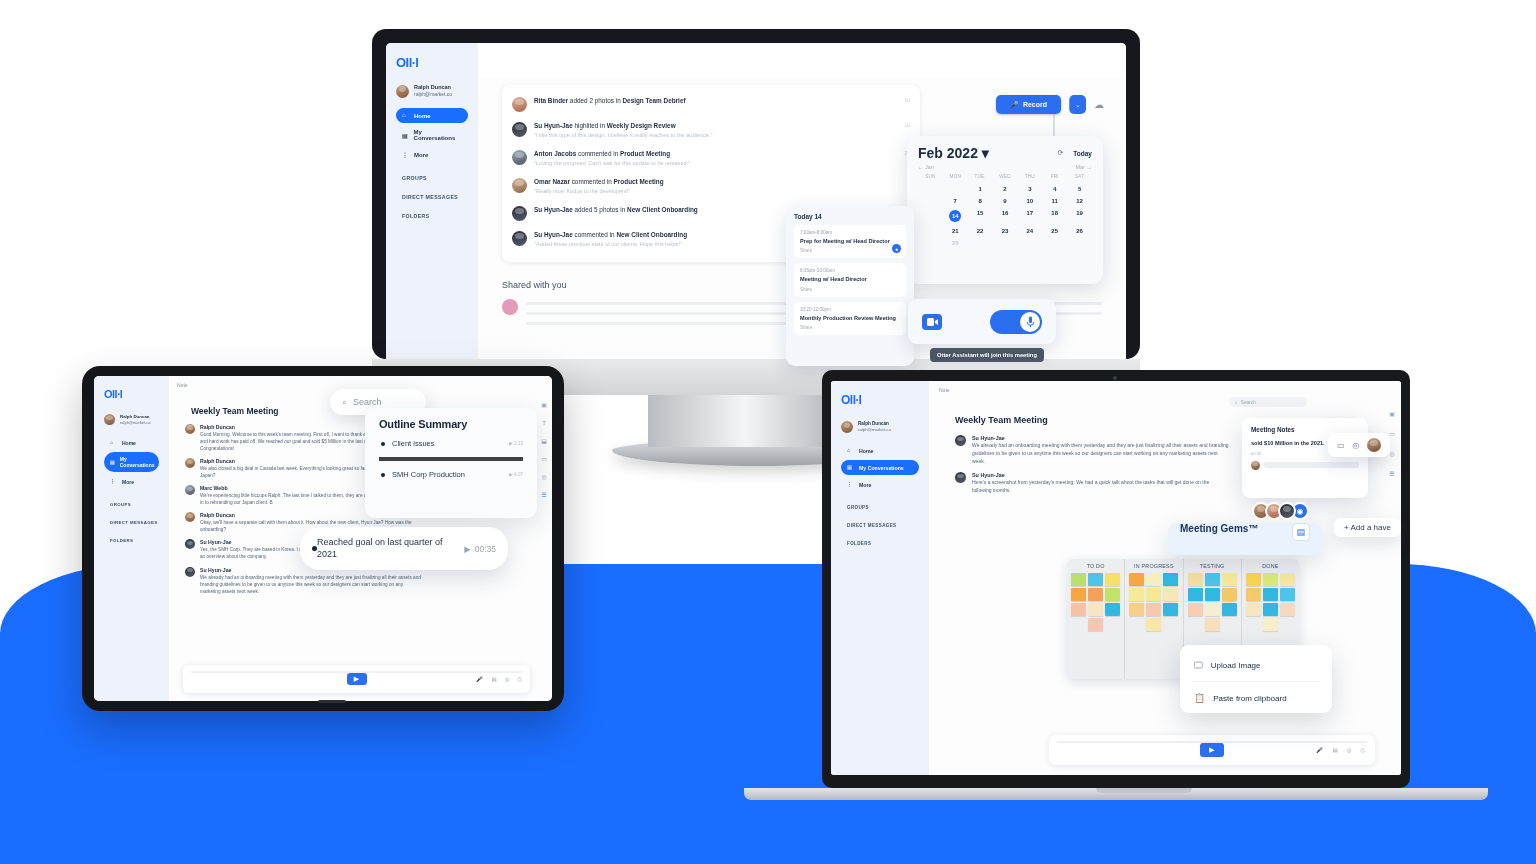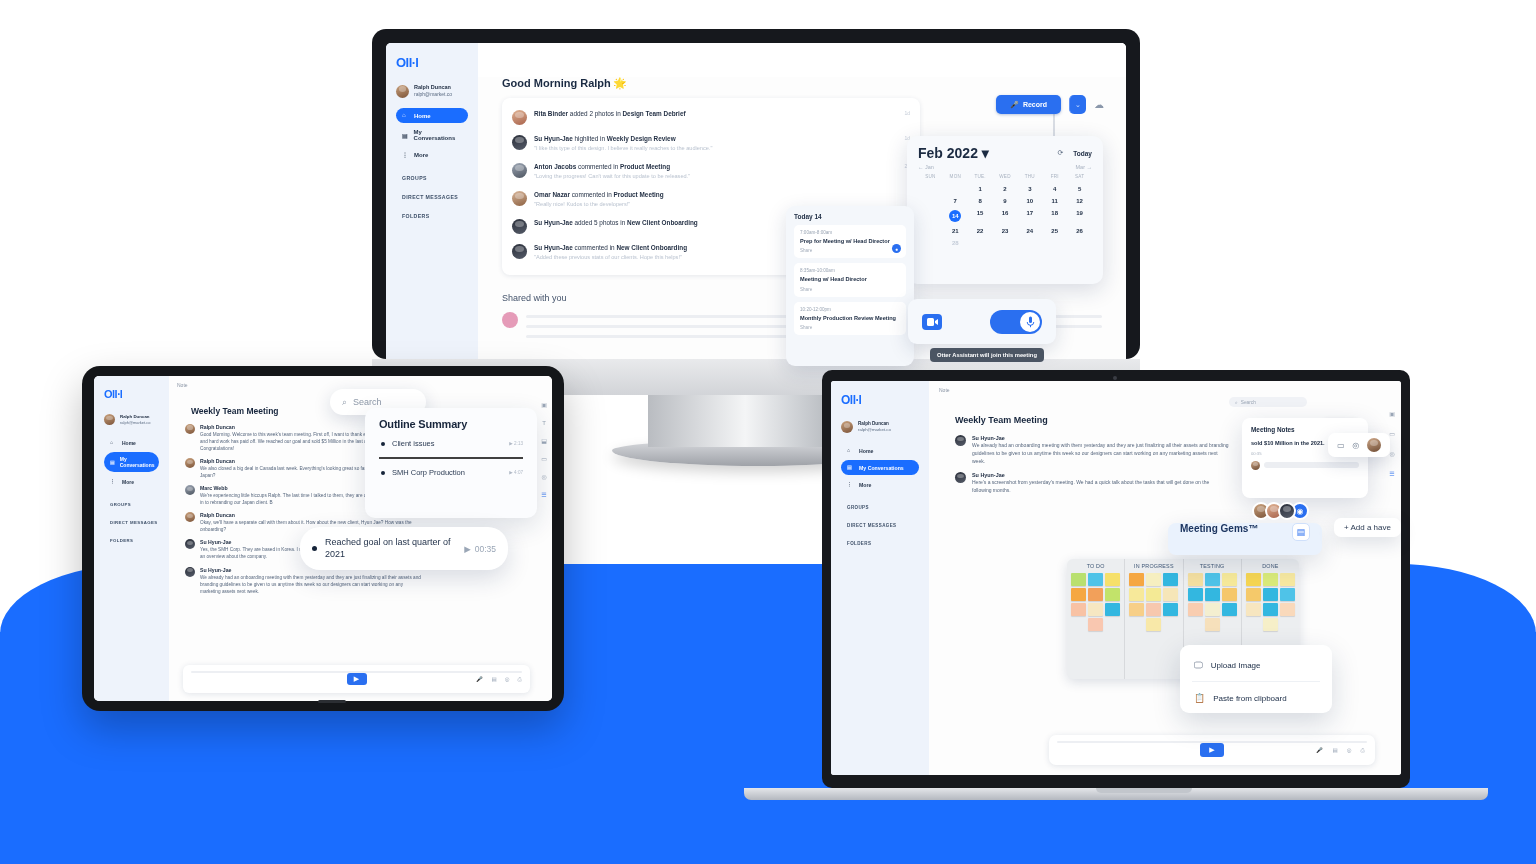--- a/index.html
+++ b/index.html
@@ -194,29 +194,29 @@
     position:absolute; left:330px; top:389px; width:96px; height:26px;
     background:#fff; border-radius:13px; box-shadow:0 5px 18px rgba(20,40,80,.16);
     display:flex; align-items:center; gap:6px; padding:0 12px;
     font-size:9px; color:#8d98a8;
   }
   .outline-card {
     position:absolute; left:365px; top:408px; width:172px; height:110px;
     background:#fbfcfe; border-radius:10px; box-shadow:0 8px 26px rgba(20,40,80,.14); padding:10px 14px;
   }
   .outline-h { font-size:11px; font-weight:800; color:#18263c; letter-spacing:-.2px; }
-  .out-row { display:flex; align-items:center; gap:7px; padding:9px 0 9px 2px; border-bottom:2px solid #404040; }
+  .out-row { display:flex; align-items:center; gap:7px; padding:9px 0 9px 2px; border-bottom:4px solid #404040; }
   .out-row:last-child { border-bottom:none; }
   .out-bullet { width:4px; height:4px; border-radius:50%; background:#16243a; }
   .out-label { flex:1; font-size:7.5px; color:#2b3b53; }
   .out-time { font-size:4.6px; color:#b0b9c6; }
   .goal-card {
     position:absolute; left:300px; top:527px; width:208px; height:43px;
     background:#fff; border-radius:20px; box-shadow:0 8px 24px rgba(20,40,80,.16);
-    display:flex; align-items:center; padding:0 12px; gap:8px;
+    display:flex; align-items:center; padding:0 12px; 
   }
   .goal-bul { width:5px; height:5px; border-radius:50%; background:#16243a; flex:0 0 auto; }
   .goal-txt { flex:1; font-size:9px; color:#1e2e46; line-height:1.25; }
   .goal-time { font-size:8.5px; color:#9aa6b6; display:flex; align-items:center; gap:4px; }
 
   
   .lap-bezel {
     position:absolute; left:822px; top:370px; width:588px; height:418px;
     background:#17191d; border-radius:10px; padding:11px 9px 13px 9px;
   }
@@ -358,21 +358,20 @@
           <span>🎤</span>
           <span>Record</span>
         </div>
         <div class="rec-caret">
           <span>⌄</span>
         </div>
         <div class="cloud-ico">☁</div>
       </div>
 
       <div class="m-body">
-        <div class="greet">Good Morning Ralph 🌟</div>
 
         <div class="prio-card">
           <div class="prio-row">
             <div class="avatar f2" style="width:15px;height:15px"></div>
             <div class="prio-txt">
               <div class="prio-title"><b>Rita Binder</b><span> added 2 photos in </span><b>Design Team Debrief</b></div>
             </div>
             <div class="prio-time">1d</div>
           </div>
           <div class="prio-row">

